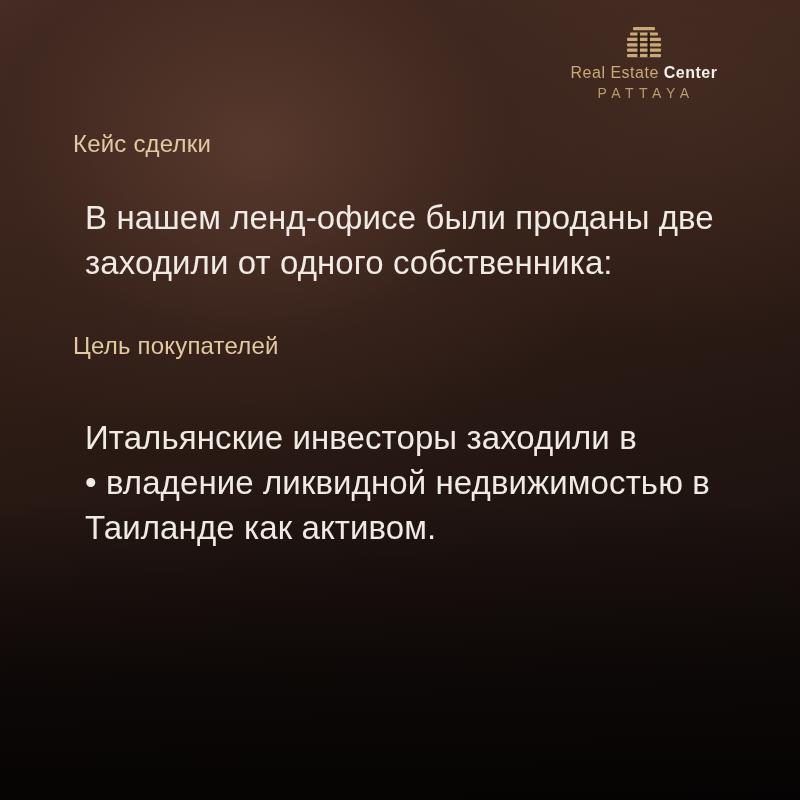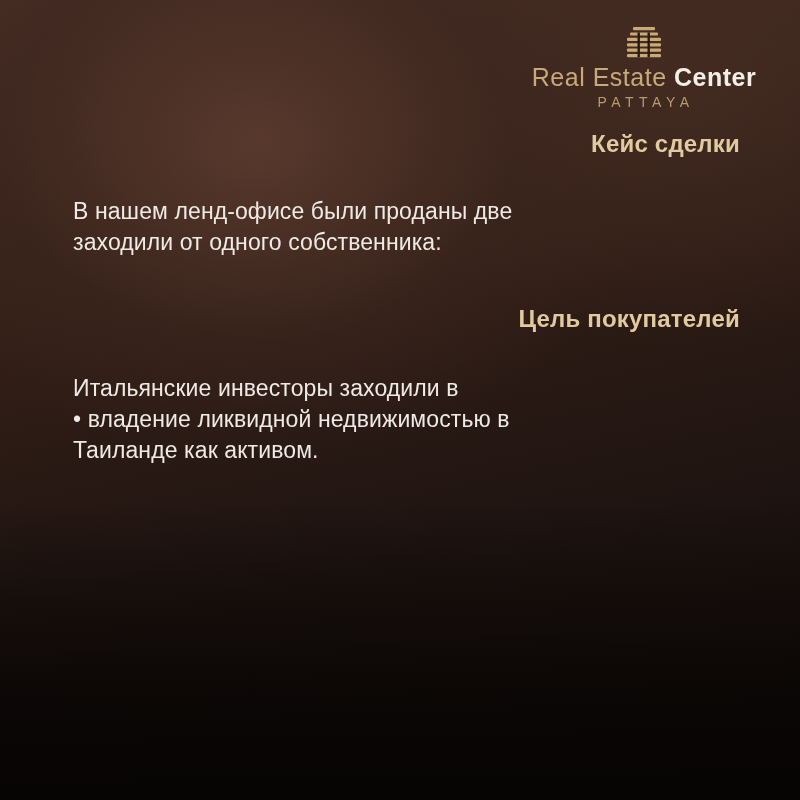--- a/index.html
+++ b/index.html
@@ -42,21 +42,21 @@
     text-align: center;
     z-index: 3;
   }
   .logo-mark {
     display: block;
     margin: 0 auto 5px auto;
     width: 40px;
     height: 34px;
   }
   .logo-title {
-    font-size: 25px;
+    font-size: 16px;
     letter-spacing: 0.5px;
     line-height: 1;
     white-space: nowrap;
   }
   .logo-title .w-real,
   .logo-title .w-estate {
     color: #c8a977;
     font-weight: 400;
   }
   .logo-title .w-center {
@@ -76,36 +76,35 @@
   
   .content {
     position: absolute;
     top: 130px;
     left: 73px;
     right: 60px;
     z-index: 2;
   }
   .heading {
     color: #e2caa0;
-    font-weight: 700;
+    font-weight: 400;
     font-size: 24px;
     letter-spacing: 0.2px;
     margin: 0 0 38px 0;
-    text-align: right;
   }
   .heading.second {
     margin-top: 46px;
-    margin-bottom: 40px;
+    margin-bottom: 56px;
   }
   .para {
     color: #efeae4;
-    font-size: 23px;
+    font-size: 33px;
     line-height: 1.36;
     font-weight: 400;
-    margin: 0;
+    margin: 12px;
     letter-spacing: 0.1px;
   }
   .para .line {
     display: block;
     white-space: nowrap;
   }
 </style>
 </head>
 <body>
 

